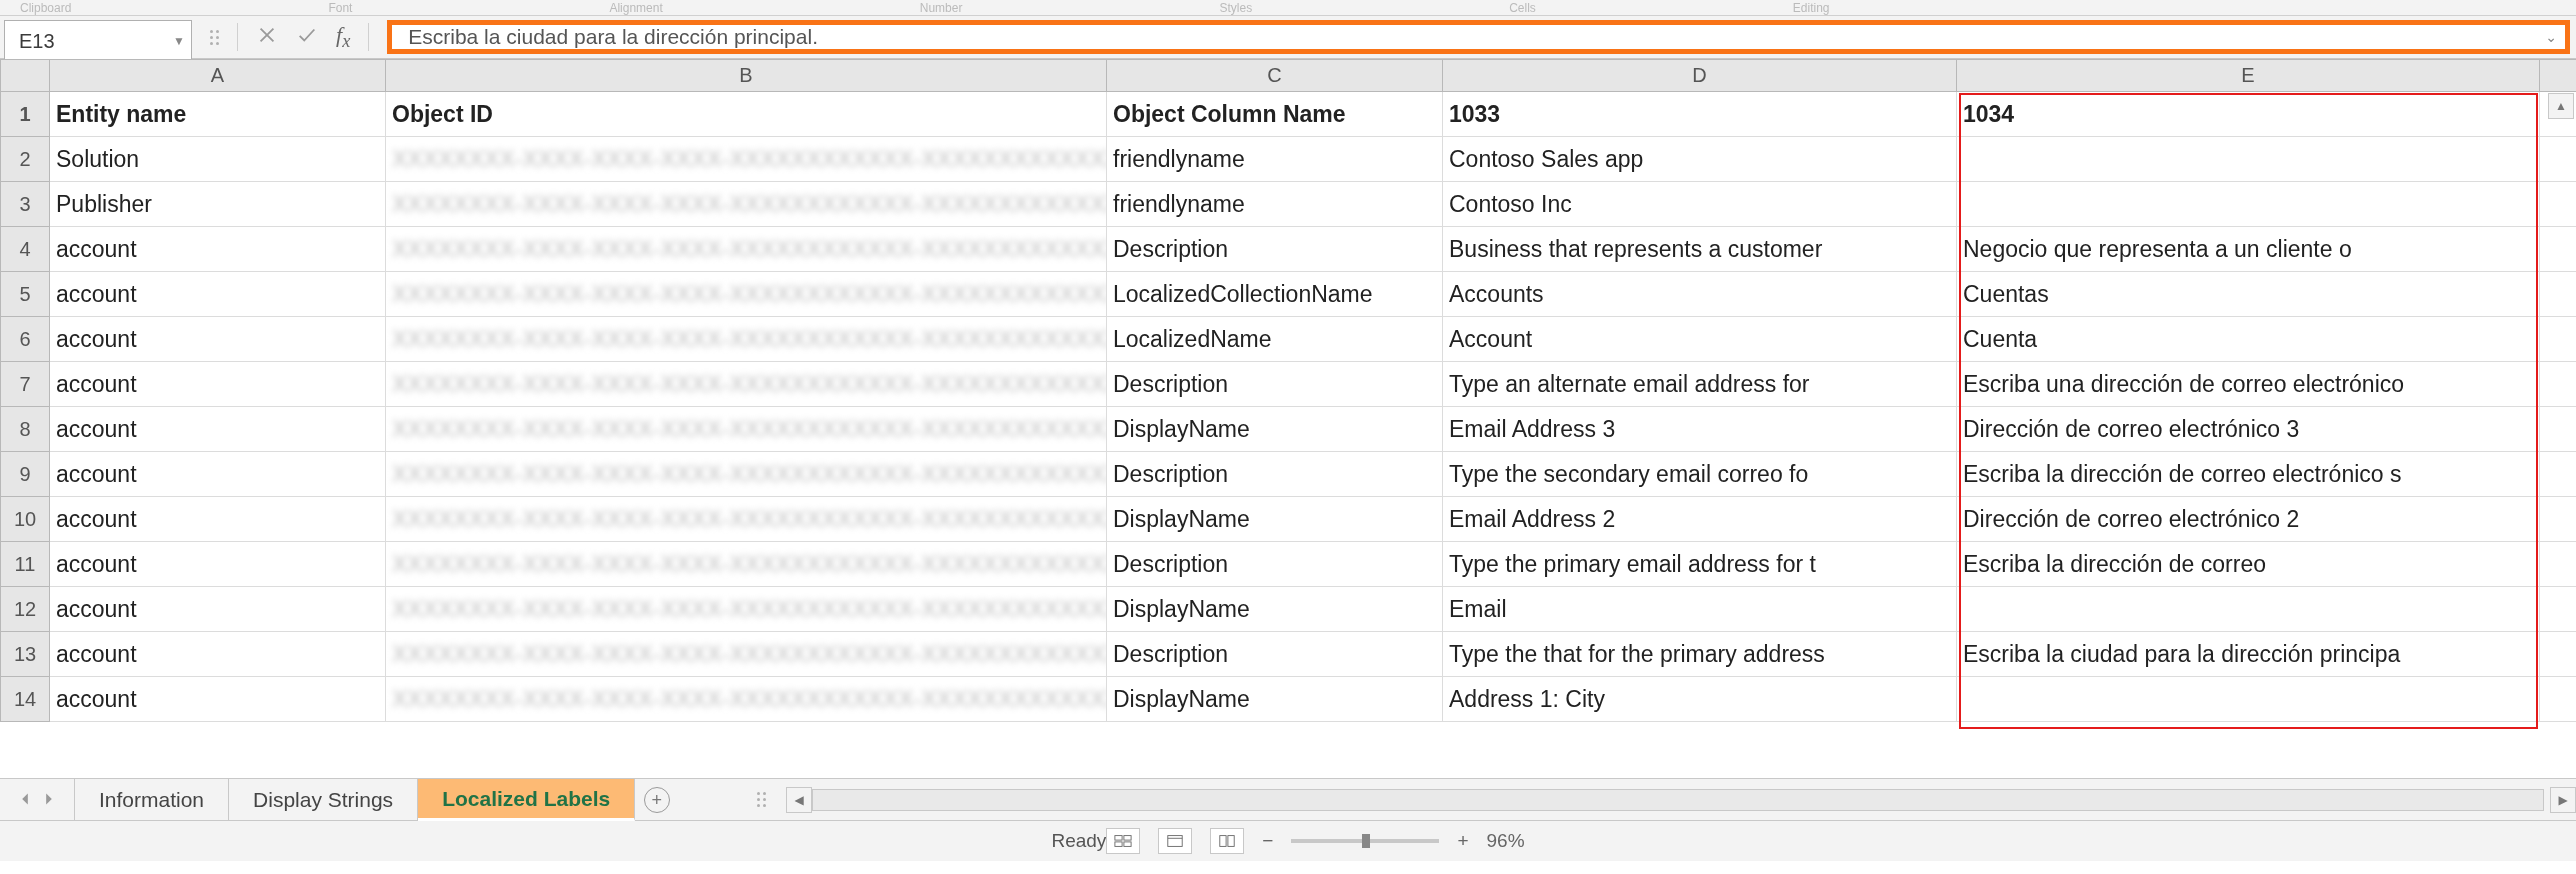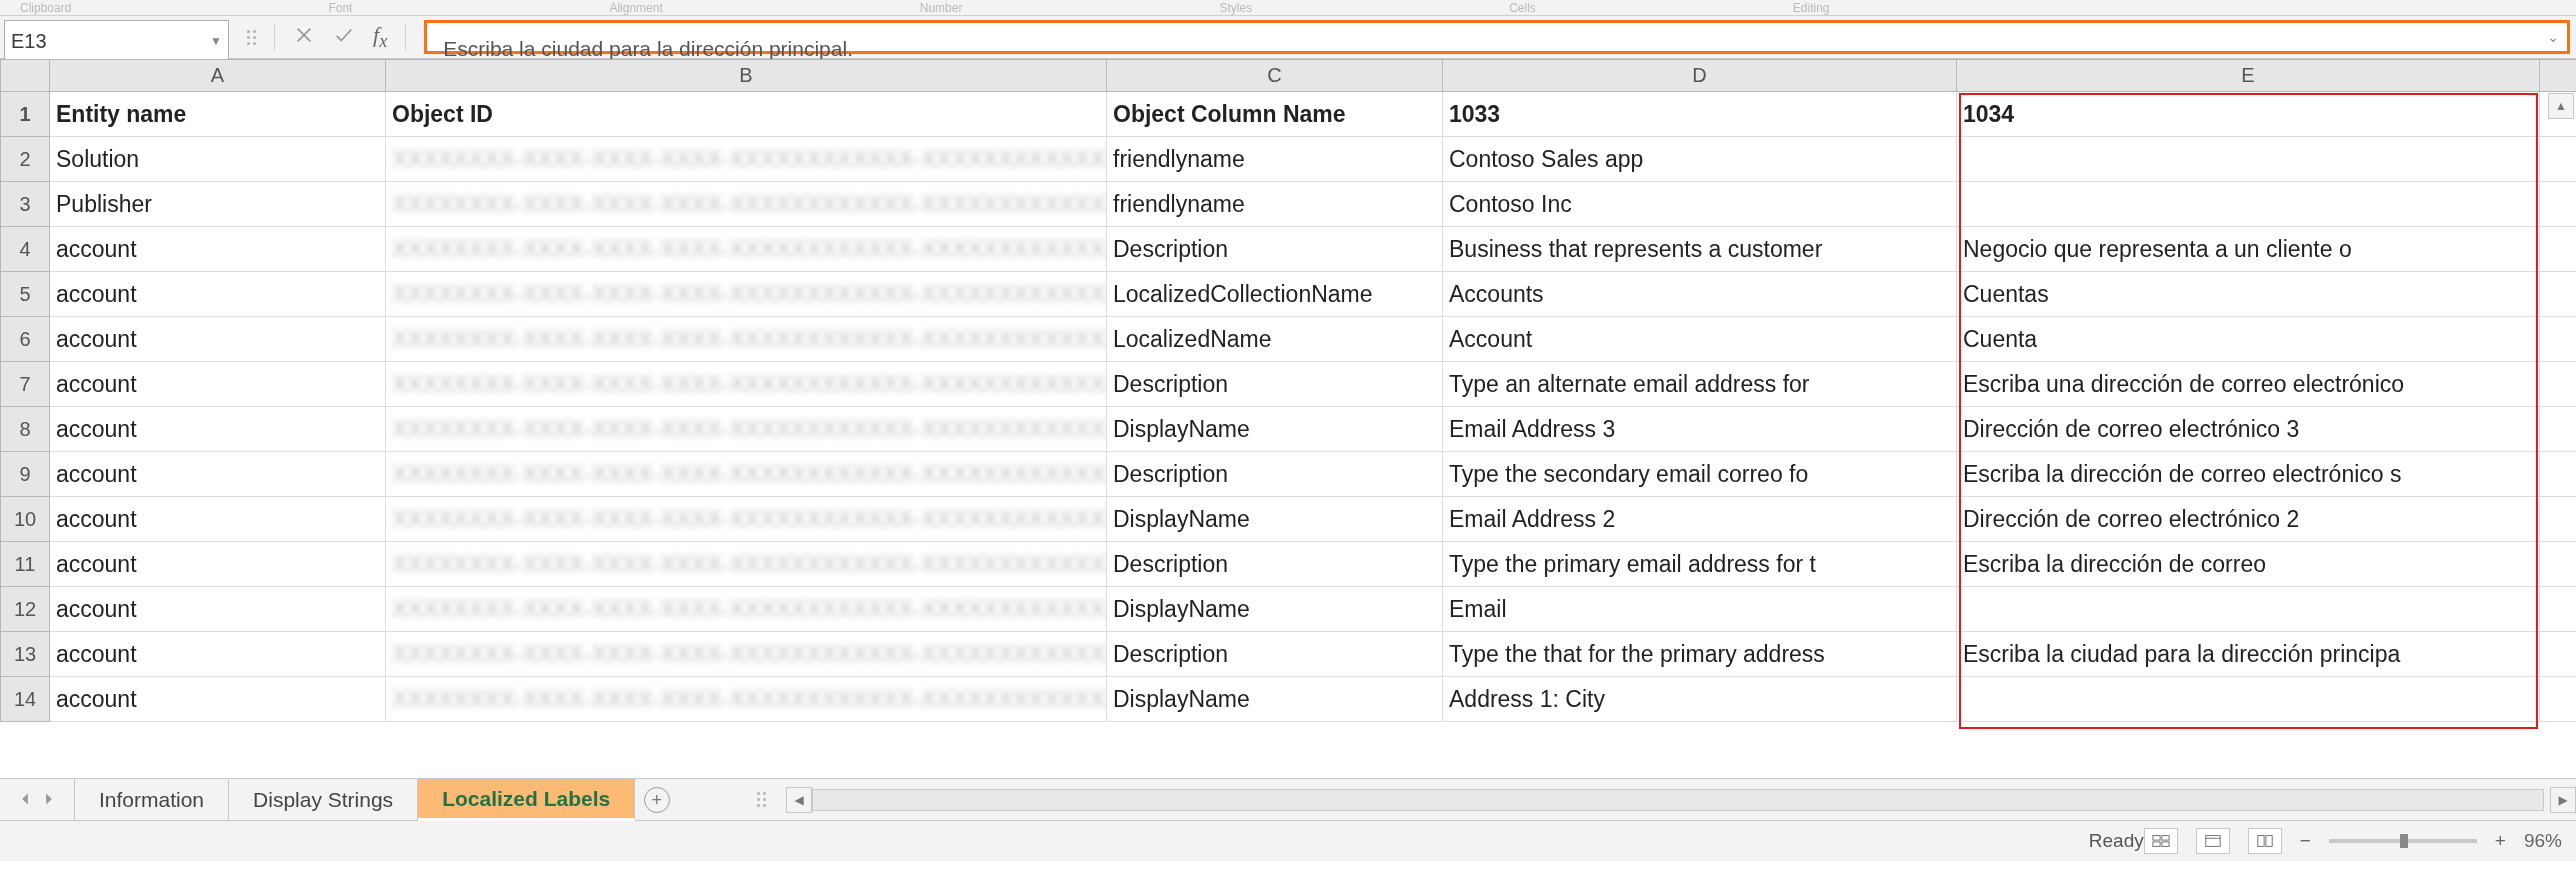--- a/index.html
+++ b/index.html
@@ -31,27 +31,27 @@
 
   
   .fbar-row {
     display: flex;
     align-items: stretch;
     height: 43px;
     background: #f3f3f3;
     border-bottom: 1px solid #c8c8c8;
   }
   .name-box {
-    width: 225px;
+    width: 188px;
     height: 100%;
     background: #fff;
     border: 1px solid #b0b0b0;
     display: flex;
     align-items: center;
-    padding: 0 6px;
+    padding: 0 14px;
     font-size: 20px;
     color: #3b3b3b;
     position: relative;
     margin: 4px 4px 4px 4px;
   }
   .name-box .dd {
     position: absolute; right: 6px; top: 50%; transform: translateY(-50%);
     color: #888; font-size: 12px;
   }
   .fbar-icons {
@@ -68,24 +68,24 @@
   }
   .fbar-icons .dots i { width:3px;height:3px;background:#b0b0b0;display:block;border-radius:50%; }
   .fbar-icons svg { width: 22px; height: 22px; }
   .fx {
     font-style: italic; font-family: "Times New Roman", serif;
     font-size: 22px; color: #666;
   }
   .formula-bar {
     flex: 1;
     background: #fff;
-    border: 3px solid #f97316;
+    border: 5px solid #f97316;
     margin: 4px 6px 4px 4px;
     display: flex; align-items: flex-start;
-    padding: 14px 16px;
+    padding: 0 16px;
     font-size: 21px;
     color: #555;
     position: relative;
   }
   .formula-bar .expand {
     position: absolute; right: 8px; top: 50%; transform: translateY(-50%);
     color: #888; font-size: 14px;
   }
 
   
@@ -217,21 +217,21 @@
   }
 
   
   .statusbar {
     height: 41px;
     background:#f3f3f3;
     border-top:1px solid #c8c8c8;
     display:flex;align-items:center;
     padding:0 14px;
     font-size:19px;color:#555;
-    justify-content:flex-end;
+    justify-content:center;
   }
   .status-right{display:flex;align-items:center;gap:18px;color:#666;}
   .view-btn{width:34px;height:26px;border:1px solid #c8c8c8;background:#fff;display:flex;align-items:center;justify-content:center;}
   .view-btn svg{width:18px;height:14px;}
   .zoom-slider{width:148px;height:4px;background:#c8c8c8;position:relative;}
   .zoom-slider .mid{position:absolute;left:50%;top:-4px;width:1px;height:12px;background:#888;}
   .zoom-slider .thumb{position:absolute;left:48%;top:-5px;width:8px;height:14px;background:#888;}
 </style>
 </head>
 <body>

